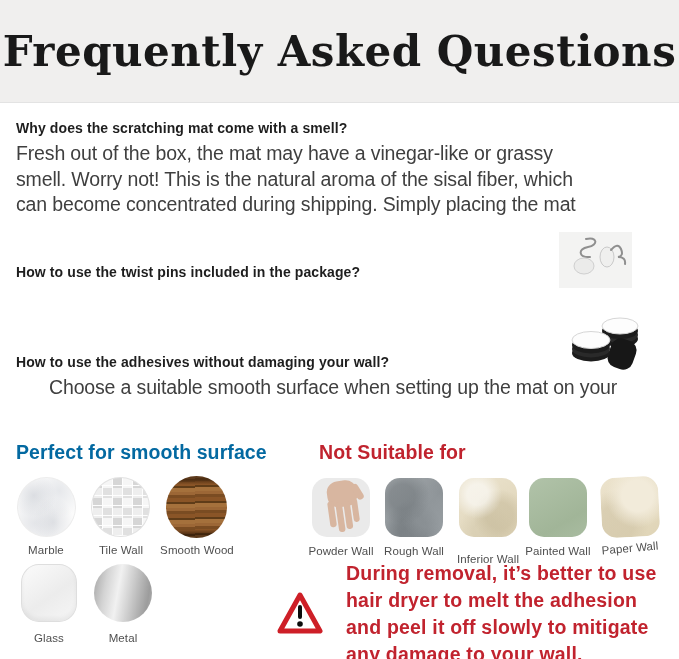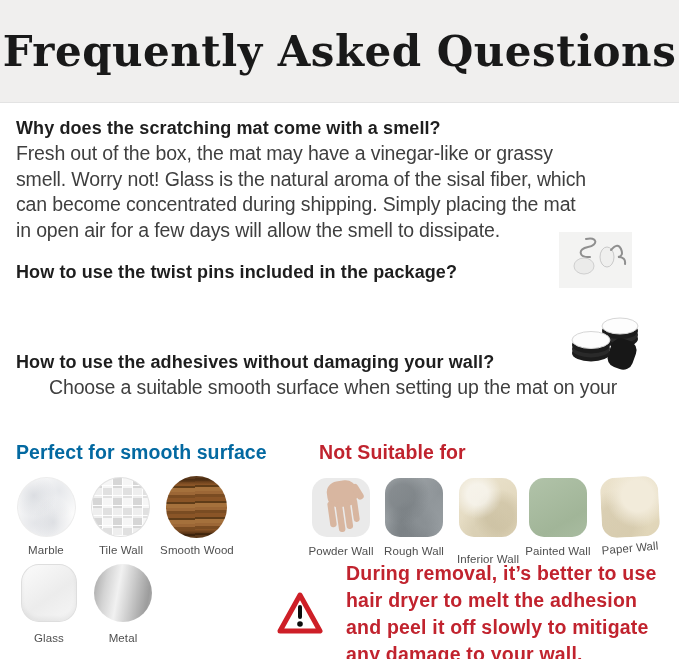--- a/index.html
+++ b/index.html
@@ -15,21 +15,21 @@
     background:#f0efee; border-bottom:1px solid #e3e3e3;
   }
   .title {
     width:100%; text-align:center; line-height:103px;
     font-family:"DejaVu Serif", serif; font-weight:700;
     font-size:42px; letter-spacing:.5px; color:#191919;
   }
   
   .q {
     position:absolute; left:16px; width:630px;
-    font-weight:700; font-size:18px; line-height:22px;
+    font-weight:700; font-size:14px; line-height:22px;
     color:#1e1e1e; letter-spacing:.1px;
   }
   .q1{top:117px;} .q2{top:261px;} .q3{top:351px;}
   .ans {
     position:absolute; left:16px; width:640px;
     font-weight:400; font-size:19.5px; line-height:25.5px;
     color:#3f3f3f; letter-spacing:-.15px;
   }
   .a1{top:141px;} .a2{top:286px;} .a3{top:375px;margin-left:33px;}
   
@@ -118,23 +118,22 @@
 
 <div class="page">
 
   <header class="header">
     <h1 class="title">Frequently Asked Questions</h1>
   </header>
 
   <h2 class="q q1">Why does the scratching mat come with a smell?</h2>
   <div class="ans a1">
     <div>Fresh out of the box, the mat may have a vinegar-like or grassy</div>
-    <div>smell. Worry not! Glass is the natural aroma of the sisal fiber, which</div>
+    <div>smell. Worry not! This is the natural aroma of the sisal fiber, which</div>
     <div>can become concentrated during shipping. Simply placing the mat</div>
-    <div>in open air for a few days will allow the smell to dissipate.</div>
   </div>
 
   <h2 class="q q2">How to use the twist pins included in the package?</h2>
 
   <h2 class="q q3">How to use the adhesives without damaging your wall?</h2>
   <div class="ans a3">
     <div>Choose a suitable smooth surface when setting up the mat on your</div>
   </div>
 
   <div class="photo twist-photo">

